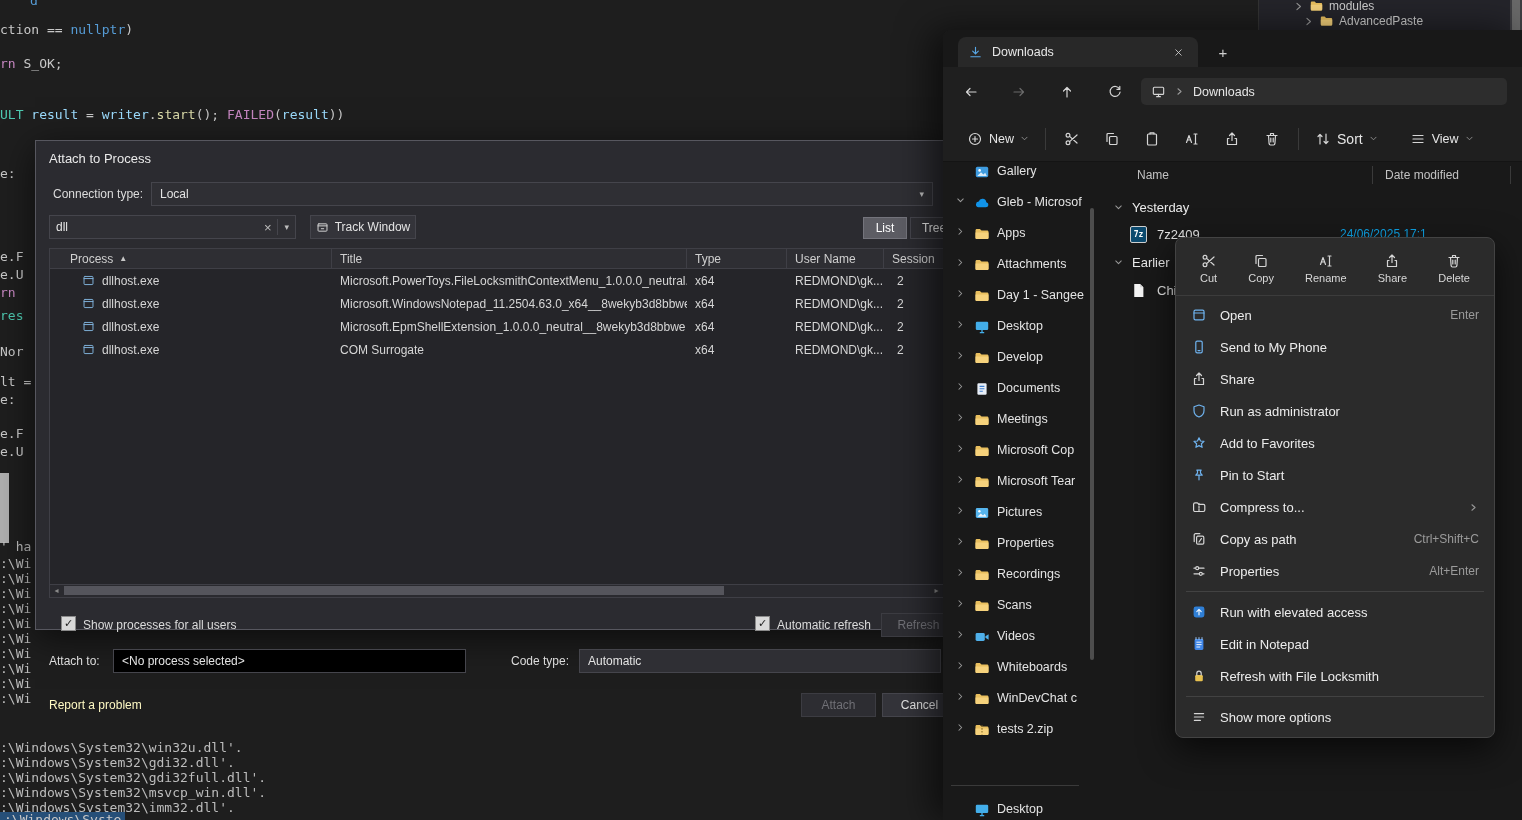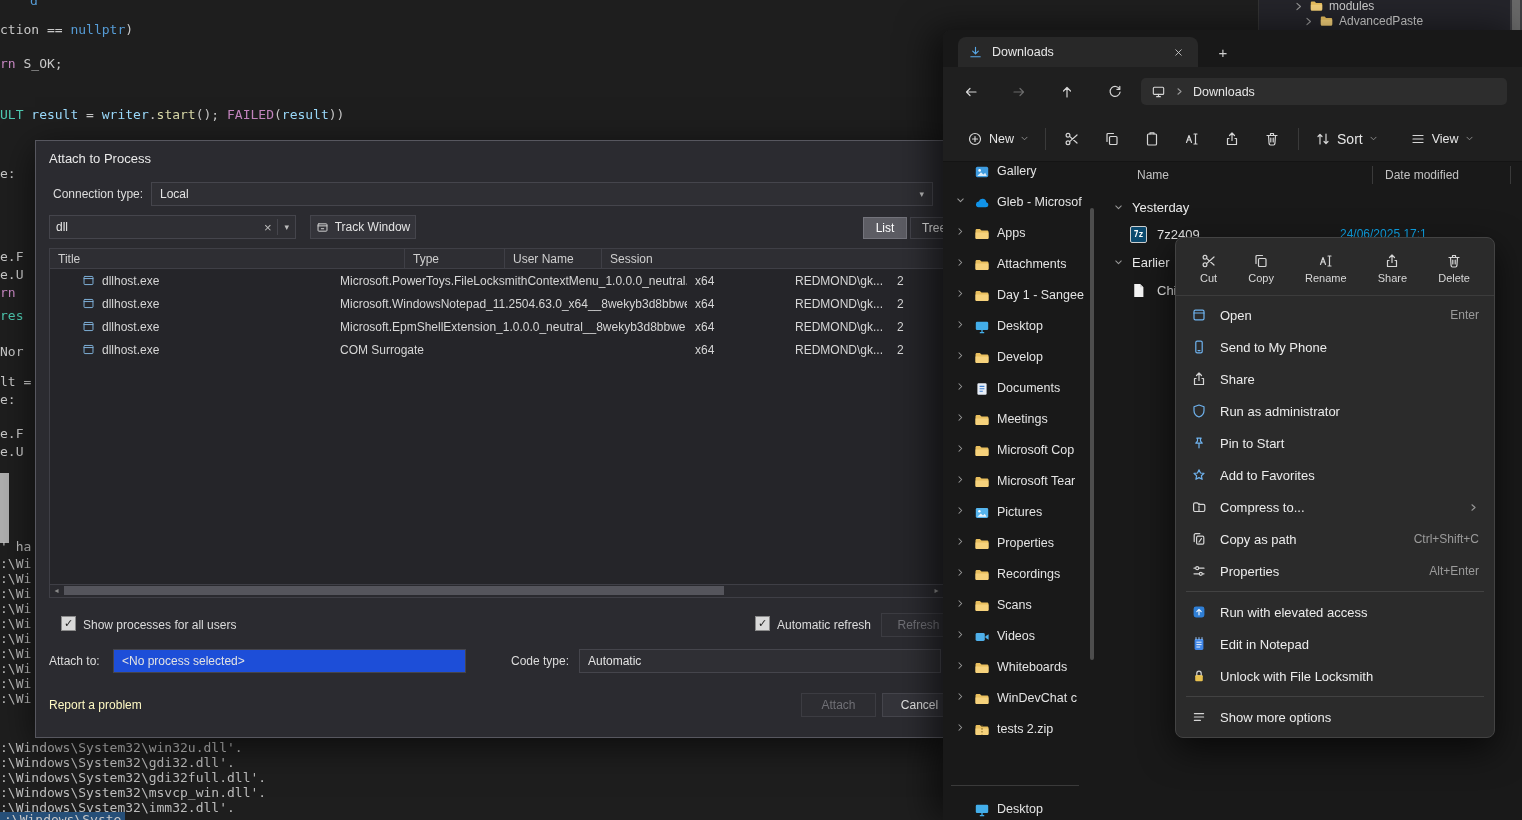--- a/index.html
+++ b/index.html
@@ -17,21 +17,21 @@
 .ic-dim{stroke:#6b6b6b}
 .chev{width:11px;height:11px;stroke:#9a9a9a;stroke-width:1.3;fill:none;stroke-linecap:round;stroke-linejoin:round}
 
 
 .vstree{position:absolute;left:1258px;top:0;width:252px;height:30px;background:#24242a;z-index:5;overflow:hidden;color:#cccccc;font-size:12px;border-left:1px solid #333}
 .vsrow{position:absolute;height:18px;display:flex;align-items:center;gap:5px}
 .vsscroll{position:absolute;left:1510px;top:0;width:12px;height:30px;background:#3e3e42;z-index:6}
 .vsscroll .th{position:absolute;left:2px;top:0;width:8px;height:30px;background:#686868}
 
 
-.dlg{position:absolute;left:35px;top:140px;width:915px;height:598px;background:#2b2b30;border:1px solid #57575f;box-shadow:0 8px 34px rgba(0,0,0,.6);z-index:10;color:#dcdcdc;font-size:12px}
+.dlg{position:absolute;left:35px;top:140px;width:915px;height:490px;background:#2b2b30;border:1px solid #57575f;box-shadow:0 8px 34px rgba(0,0,0,.6);z-index:10;color:#dcdcdc;font-size:12px}
 .vsin{background:#2f2f34;border:1px solid #45454c;display:flex;align-items:center;padding:0 8px;color:#e3e3e3}
 .vsbtn{background:#34343a;border:1px solid #45454c;display:flex;align-items:center;justify-content:center;color:#e3e3e3;gap:6px}
 .vsbtn.dis{background:#2d2d32;color:#707076;border-color:#3c3c42}
 .combo-ar{margin-left:auto;color:#bdbdbd;font-size:9px}
 .tbl{position:absolute;left:13px;top:107px;width:895px;height:337px;background:#252529;border:1px solid #3f3f46;overflow:hidden}
 .th-row{display:flex;height:20px;background:#2e2e33;border-bottom:1px solid #3f3f46;color:#cfcfcf}
 .th-row>div{display:flex;align-items:center;border-right:1px solid #3f3f46;height:100%;padding-left:8px}
 .tr-row{display:flex;height:23px;align-items:center;color:#d6d6d6}
 .w1{width:282px}.w2{width:355px}.w3{width:100px}.w4{width:97px}.w5{flex:1}
 .sorta{font-size:8px;color:#c8c8c8;margin-left:6px}
@@ -179,20 +179,24 @@
 
     <div class="vsbtn abs" style="left:827px;top:76px;width:44px;height:22px;background:#5d5d64;border-color:#74747c;color:#fff">
       <span>List</span>
     </div>
     <div class="vsbtn abs" style="left:874px;top:76px;width:48px;height:22px;background:#2f2f34">
       <span>Tree</span>
     </div>
 
     <div class="tbl">
       <div class="th-row">
+        <div class="w1" style="padding-left:20px">
+            <span>Process</span>
+            <span class="sorta">▲</span>
+          </div>
         <div class="w2">
             <span>Title</span>
           </div>
         <div class="w3">
             <span>Type</span>
           </div>
         <div class="w4">
             <span>User Name</span>
           </div>
         <div class="w5" style="border-right:none">
@@ -264,21 +268,21 @@
     <div class="abs" style="left:47px;top:477px">Show processes for all users</div>
 
     <div class="cb abs" style="left:719px;top:475px">✓</div>
     <div class="abs" style="left:741px;top:477px">Automatic refresh</div>
 
     <div class="vsbtn dis abs" style="left:845px;top:472px;width:75px;height:24px">
       <span>Refresh</span>
     </div>
 
     <div class="abs" style="left:13px;top:513px">Attach to:</div>
-    <div class="vsin abs" style="left:77px;top:508px;width:353px;height:24px;background:#1d4ed8">
+    <div class="vsin abs" style="left:77px;top:508px;width:353px;height:24px;background:#000000">
       <span>&lt;No process selected&gt;</span>
     </div>
 
     <div class="abs" style="left:475px;top:513px">Code type:</div>
     <div class="vsin abs" style="left:543px;top:508px;width:362px;height:24px">
       <span>Automatic</span>
     </div>
 
     <div class="abs link" style="left:13px;top:557px">Report a problem</div>
 
@@ -825,30 +829,30 @@
     </div>
     <div class="mi">
       <svg class="ic ic-blue" viewBox="0 0 16 16">
           <path d="M8 2l5 1.8v3.6c0 3.1-2.1 5.5-5 6.6-2.9-1.1-5-3.5-5-6.6V3.8z"></path>
         </svg>
       <span>Run as administrator</span>
       <span class="sc"></span>
     </div>
     <div class="mi">
       <svg class="ic ic-blue" viewBox="0 0 16 16">
+          <path d="M8 2.8l1.5 3.2 3.5.4-2.6 2.4.7 3.5L8 10.6l-3.1 1.7.7-3.5L3 6.4l3.5-.4z"></path>
+        </svg>
+      <span>Add to Favorites</span>
+      <span class="sc"></span>
+    </div>
+    <div class="mi">
+      <svg class="ic ic-blue" viewBox="0 0 16 16">
           <path d="M5.8 3.2h4.4M6.5 3.2v3l-1.7 2h6.4l-1.7-2v-3M8 8.4v4.4"></path>
         </svg>
       <span>Pin to Start</span>
-      <span class="sc"></span>
-    </div>
-    <div class="mi">
-      <svg class="ic ic-blue" viewBox="0 0 16 16">
-          <path d="M8 2.8l1.5 3.2 3.5.4-2.6 2.4.7 3.5L8 10.6l-3.1 1.7.7-3.5L3 6.4l3.5-.4z"></path>
-        </svg>
-      <span>Add to Favorites</span>
       <span class="sc"></span>
     </div>
     <div class="mi">
       <svg class="ic" viewBox="0 0 16 16">
           <path d="M2.6 5.2c0-.8.6-1.4 1.4-1.4h2.4l1.5 1.5h4.5c.8 0 1.4.6 1.4 1.4v4.4c0 .8-.6 1.4-1.4 1.4H4c-.8 0-1.4-.6-1.4-1.4z"></path>
           <path d="M8 4.4v7.6" stroke-dasharray="1.6 1.3"></path>
         </svg>
       <span>Compress to...</span>
       <span class="sc">
           <svg class="chev" viewBox="0 0 14 14">
@@ -892,21 +896,21 @@
           <path d="M5 1.6v2M8 1.6v2M11 1.6v2" stroke="#9cc6f4" stroke-width="1"></path>
         </svg>
       <span>Edit in Notepad</span>
       <span class="sc"></span>
     </div>
     <div class="mi">
       <svg class="ic" viewBox="0 0 16 16">
           <rect x="4.2" y="7" width="7.6" height="6.2" rx="1.2" fill="#e8c14f" stroke="none"></rect>
           <path d="M5.8 7V5.4a2.2 2.2 0 0 1 4.4 0V7"></path>
         </svg>
-      <span>Unlock with File Locksmith</span>
+      <span>Refresh with File Locksmith</span>
       <span class="sc"></span>
     </div>
 
     <div class="msep"></div>
 
     <div class="mi">
       <svg class="ic" viewBox="0 0 16 16">
           <path d="M3.4 4.6h9.2M3.4 8h9.2M3.4 11.4h6"></path>
         </svg>
       <span>Show more options</span>

